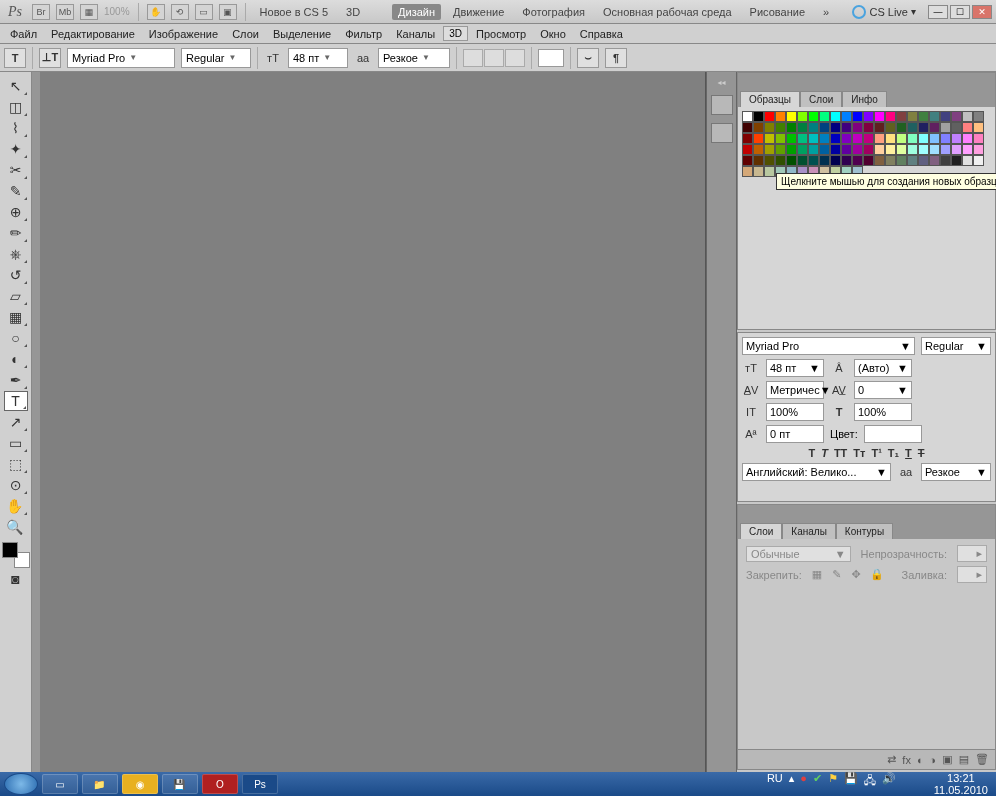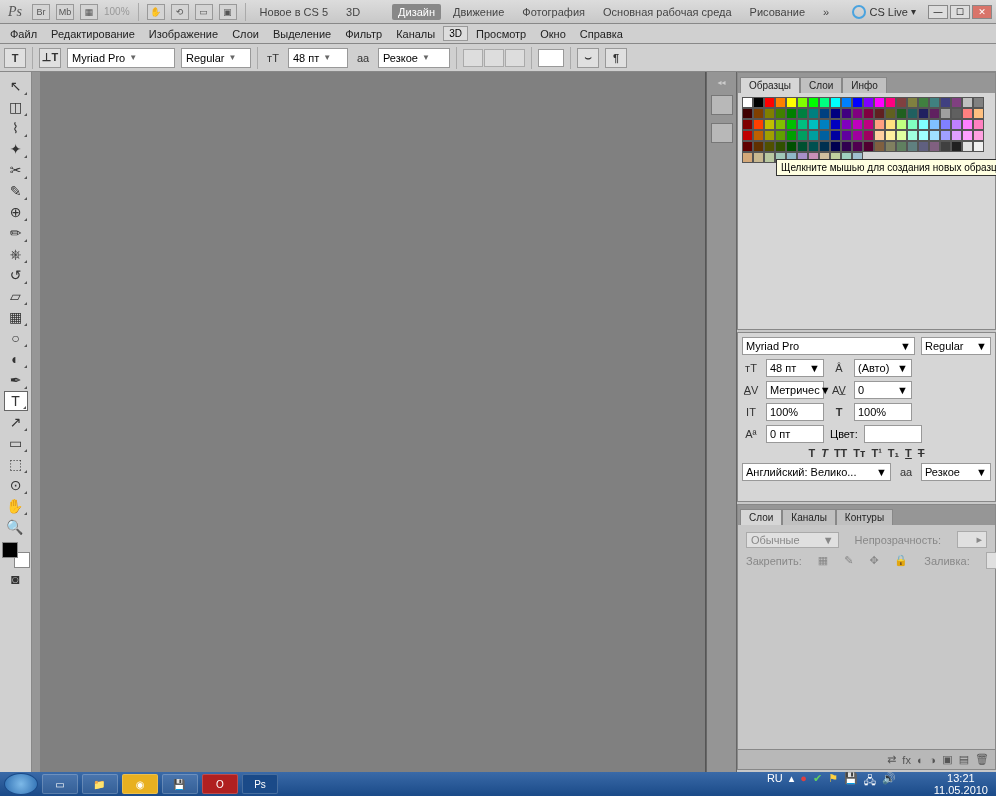--- a/index.html
+++ b/index.html
@@ -37,39 +37,39 @@
 .fgbg { width:28px; height:26px; position:relative; margin-top:4px; }
 .fgbg .fg { position:absolute; top:0; left:0; width:16px; height:16px; background:#000; border:1px solid #888; }
 .fgbg .bg { position:absolute; bottom:0; right:0; width:16px; height:16px; background:#fff; border:1px solid #888; }
 .canvas-wrap { flex:1; background:#808080; position:relative; border-right:1px solid #555; }
 .canvas-wrap::before { content:''; position:absolute; top:0; left:0; width:8px; height:100%; background:#969696; }
 .collapsed-panels { width:30px; background:#959595; border-left:1px solid #666; display:flex; flex-direction:column; padding-top:6px; gap:8px; align-items:center; }
 .cp-tab { font-size:8px; color:#ccc; }
 .cp-ico { width:22px; height:20px; background:#b8b8b8; border:1px solid #777; }
 .right-panels { width:260px; background:#c8c8c8; display:flex; flex-direction:column; border-left:1px solid #666; }
 .panel { background:#d6d6d6; border:1px solid #888; margin-bottom:2px; display:flex; flex-direction:column; }
-.panel-tabs { display:flex; background:#969696; height:20px; align-items:end; padding-left:2px; }
+.panel-tabs { display:flex; background:#969696; height:34px; align-items:end; padding-left:2px; }
 .ptab { padding:2px 8px; font-size:10px; color:#222; background:#c0c0c0; border:1px solid #888; border-bottom:none; cursor:pointer; }
 .ptab.active { background:#d6d6d6; }
 .panel-body { flex:1; padding:4px; position:relative; }
 .swatches-panel { height:258px; }
 .swatch-grid { display:flex; flex-wrap:wrap; width:248px; }
 .sw { width:11px; height:11px; border:0.5px solid #555; }
 .swatch-tooltip { position:absolute; top:66px; left:38px; background:#ffffe1; border:1px solid #333; padding:2px 4px; font-size:10px; white-space:nowrap; }
 .char-panel { height:170px; }
 .char-row { display:flex; align-items:center; gap:6px; margin-bottom:4px; }
 .char-sel { flex:1; height:18px; border:1px solid #999; background:#fff; display:flex; align-items:center; padding:0 3px; font-size:10px; justify-content:space-between; }
 .char-ico { width:18px; font-size:11px; color:#333; display:flex; justify-content:center; }
 .char-inp { width:58px; height:18px; border:1px solid #999; background:#fff; display:flex; align-items:center; padding:0 3px; font-size:10px; justify-content:space-between; }
 .style-btns { display:flex; gap:6px; justify-content:center; margin-top:4px; }
 .style-btn { font-size:11px; font-weight:bold; color:#333; }
 .layers-panel { flex:1; }
 .layers-body { background:#c8c8c8; flex:1; }
 .layers-foot { height:20px; background:#b8b8b8; border-top:1px solid #888; display:flex; align-items:center; justify-content:flex-end; gap:6px; padding:0 6px; font-size:10px; color:#555; }
-.lay-row { display:flex; align-items:center; gap:16px; padding:2px 4px; font-size:10px; color:#888; }
+.lay-row { display:flex; align-items:center; gap:10px; padding:2px 4px; font-size:10px; color:#888; }
 .lay-sel { border:1px solid #aaa; background:#e0e0e0; padding:1px 4px; flex:1; display:flex; justify-content:space-between; }
 .taskbar { position:absolute; bottom:0; left:0; width:996px; height:24px; background:linear-gradient(#3a6aa8,#1a4a88); display:flex; align-items:center; padding:0 4px; gap:4px; }
 .start { width:34px; height:22px; background:radial-gradient(circle,#7db9e8,#2b6cb0); border-radius:50%; border:1px solid #1a4a88; }
 .tb-ico { width:36px; height:20px; background:rgba(255,255,255,0.1); border:1px solid rgba(255,255,255,0.2); display:flex; align-items:center; justify-content:center; color:#fff; font-size:10px; border-radius:2px; }
 .tb-tray { margin-left:auto; display:flex; align-items:flex-start; gap:6px; color:#fff; font-size:10px; }
 .tb-tray .tico { font-size:11px; }
 .tb-clock { text-align:center; line-height:1.1; font-size:10px; color:#fff; padding:0 4px;margin-left:28px; }
 </style>
 </head>
 <body>

